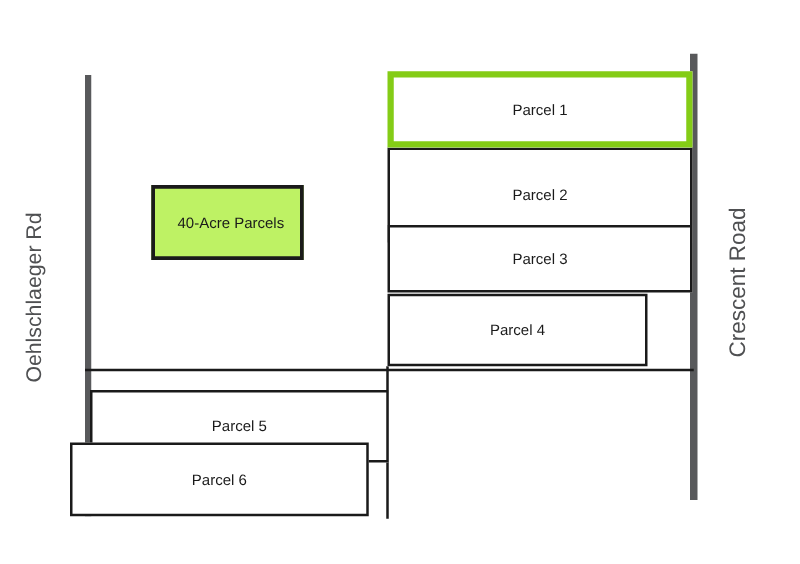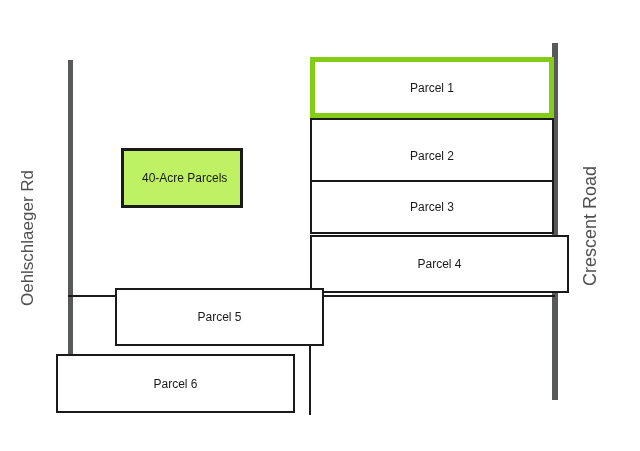--- a/index.html
+++ b/index.html
@@ -59,22 +59,22 @@
     border: 2px solid #1a1a1a;
     display: flex;
     align-items: center;
     justify-content: center;
     font-size: 12px;
     color: #1a1a1a;
   }
   #parcel-1 { left: 310px; top: 57px;  width: 244px; height: 61px; border: 5px solid #84cc16; z-index: 3; }
   #parcel-2 { left: 310px; top: 118px; width: 244px; height: 76px; }
   #parcel-3 { left: 310px; top: 180px; width: 244px; height: 54px; }
-  #parcel-4 { left: 310px; top: 235px; width: 259px; height: 58px; }
-  #parcel-5 { left: 72px;  top: 288px; width: 209px; height: 58px; margin-left: 43px; }
+  #parcel-4 { left: 310px; top: 235px; width: 208px; height: 58px; }
+  #parcel-5 { left: 72px;  top: 312px; width: 239px; height: 58px; }
   #parcel-6 { left: 56px;  top: 354px; width: 239px; height: 59px; }
 
   .black-line {
     position: absolute;
     background: #1a1a1a;
   }
   
   #boundary-horizontal { left: 68px; top: 295px; width: 487px; height: 2px; }
   
   #boundary-vertical   { left: 309px; top: 293px; width: 2px; height: 122px; }

